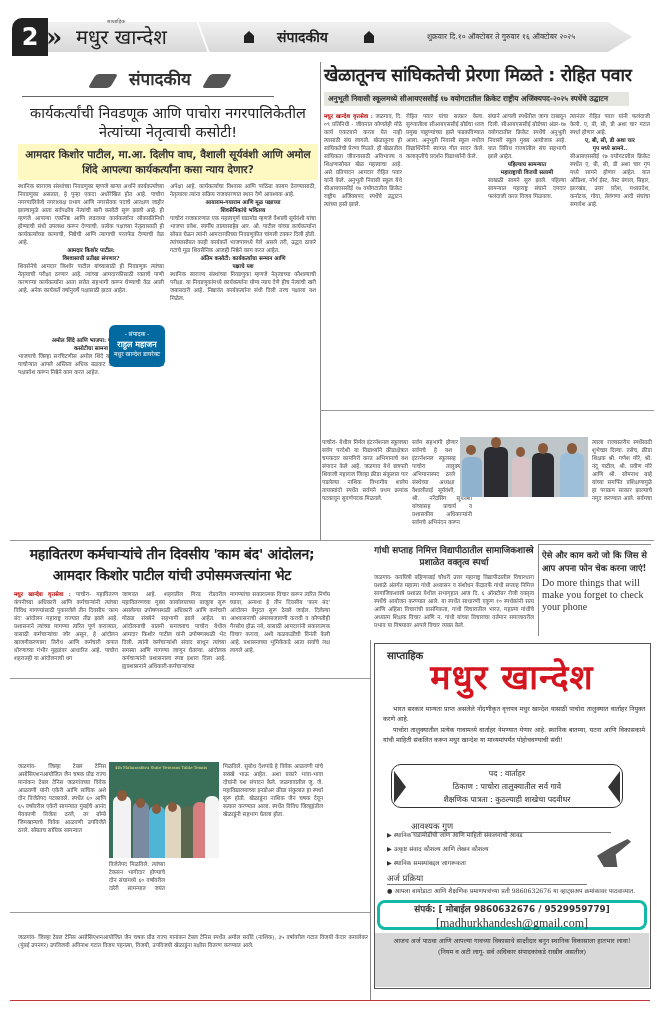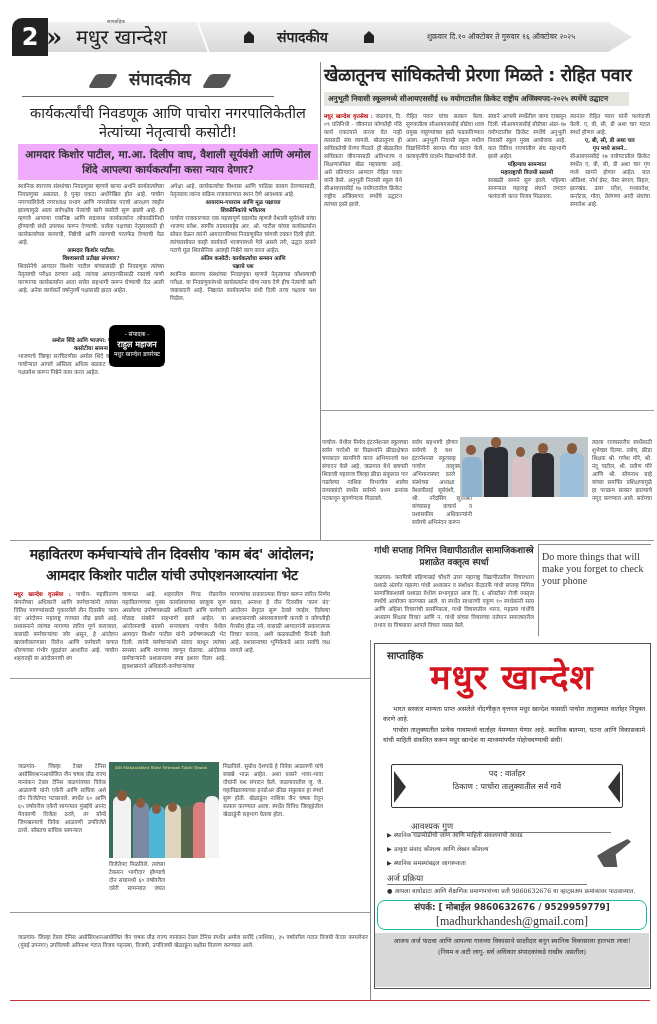--- a/index.html
+++ b/index.html
@@ -17,24 +17,24 @@
   .hdr-section { position: absolute; left: 265px; top: 4px; font-family: "DejaVu Sans", sans-serif; font-weight: bold; font-size: 14px; line-height: 30px; }
   .hdr-pen { position: absolute; top: 13px; width: 10px; height: 12px; background: #222; clip-path: polygon(50% 0, 100% 40%, 100% 100%, 0 100%, 0 40%); }
   .hdr-date { position: absolute; left: 370px; top: 4px; font-size: 7.5px; line-height: 30px; color: #333; margin-left: 45px; }
 
   
   .ed-head { position: absolute; left: 40px; top: 64px; width: 240px; height: 30px; text-align: center; }
   .ed-head-title { font-family: "DejaVu Sans", sans-serif; font-size: 17px; font-weight: bold; color: #333; line-height: 30px; }
   .ed-pen { display: inline-block; width: 22px; height: 14px; background: #555; transform: skewX(-30deg); margin: 0 10px; vertical-align: middle; border-radius: 3px; }
   .ed-rule { position: absolute; left: 22px; top: 96px; width: 252px; border-top: 1.5px solid #666; }
   .ed-title { position: absolute; left: 18px; top: 104px; width: 300px; text-align: center; font-family: "DejaVu Sans", sans-serif; font-size: 14.5px; line-height: 19px; color: #222; font-weight: 500; }
-  .ed-sub { position: absolute; left: 18px; top: 144px; width: 300px; background: #f0abfc; text-align: center; font-family: "DejaVu Sans", sans-serif; font-size: 10.5px; line-height: 15px; font-weight: bold; color: #333; padding: 3px 0; }
+  .ed-sub { position: absolute; left: 18px; top: 144px; width: 300px; background: #fef9c3; text-align: center; font-family: "DejaVu Sans", sans-serif; font-size: 10.5px; line-height: 15px; font-weight: bold; color: #333; padding: 3px 0; }
   .col-text { position: absolute; font-size: 5.6px; line-height: 8px; color: #444; text-align: justify; overflow: hidden; }
   .col-sub { font-weight: bold; text-align: center; color: #222; display: block; }
-  .ed-editor { position: absolute; left: 109px; top: 325px; width: 56px; height: 42px; background: #000000; border-radius: 6px; color: #fff; text-align: center; font-size: 6px; line-height: 10px; padding-top: 4px; }
+  .ed-editor { position: absolute; left: 109px; top: 325px; width: 56px; height: 42px; background: #0369a1; border-radius: 6px; color: #fff; text-align: center; font-size: 6px; line-height: 10px; padding-top: 4px; }
   .ed-editor .nm { font-size: 8px; font-weight: bold; }
 
   .vrule { position: absolute; border-left: 1px solid #888; }
   .hrule { position: absolute; border-top: 1px solid #999; }
 
   
   .rp-title { position: absolute; left: 324px; top: 62px; width: 330px; font-family: "DejaVu Sans", sans-serif; font-size: 17.5px; font-weight: bold; color: #222; line-height: 26px; white-space: nowrap; letter-spacing: -0.3px; }
   .rp-sub { position: absolute; left: 324px; top: 92px; width: 305px; background: #e6e6e0; font-family: "DejaVu Sans", sans-serif; font-size: 7.3px; font-weight: bold; line-height: 14px; padding-left: 4px; white-space: nowrap; color: #333; }
 
   .lead-mark { color: #b00; font-weight: bold; }
@@ -54,26 +54,26 @@
   
   .quote { position: absolute; left: 538px; top: 544px; width: 113px; height: 92px; border-left: 1px solid #888; border-top: 1px solid #888; padding: 4px 3px; }
   .quote .hi { font-family: "DejaVu Sans", sans-serif; font-size: 8.4px; line-height: 13px; color: #333; font-weight: bold; }
   .quote .en { font-family: "Liberation Serif", serif; font-size: 10px; line-height: 12px; color: #333; margin-top: 2px; }
 
   
   .ad { position: absolute; left: 374px; top: 643px; width: 277px; height: 346px; border: 1.5px solid #555; }
   .ad-weekly { position: absolute; left: 12px; top: 4px; font-family: "DejaVu Sans", sans-serif; font-size: 10px; color: #333; font-weight: bold; }
   .ad-brand { position: absolute; left: 12px; top: 12px; width: 250px; text-align: center; font-family: "DejaVu Sans", sans-serif; font-size: 34px; font-weight: bold; color: #d4141e; line-height: 42px; letter-spacing: 1px; }
   .ad-para { position: absolute; left: 8px; width: 262px; font-size: 6.3px; line-height: 10px; color: #333; text-align: justify; text-indent: 10px; }
-  .ad-post { position: absolute; left: 16px; top: 120px; width: 232px; height: 44px; border: 1.5px solid #333; border-radius: 2px; text-align: center; font-family: "DejaVu Sans", sans-serif; font-size: 7.8px; line-height: 13px; padding-top: 2px; color: #222; }
+  .ad-post { position: absolute; left: 16px; top: 120px; width: 232px; height: 44px; border: 1.5px solid #333; border-radius: 10px; text-align: center; font-family: "DejaVu Sans", sans-serif; font-size: 7.8px; line-height: 13px; padding-top: 2px; color: #222; }
   .ad-post .tri { position: absolute; top: 6px; width: 0; height: 0; border-top: 16px solid transparent; border-bottom: 16px solid transparent; }
   .ad-sec { position: absolute; left: 12px; font-family: "DejaVu Sans", sans-serif; font-size: 8.5px; color: #333; width: 200px; border-bottom: 1px solid #777; line-height: 12px; }
   .ad-li { position: absolute; left: 12px; font-size: 6.2px; line-height: 10px; color: #333; }
   .ad-hand { position: absolute; left: 222px; top: 195px; width: 34px; height: 28px; background: #555; clip-path: polygon(20% 100%, 0 60%, 40% 30%, 90% 0, 100% 10%, 55% 55%, 60% 100%); }
-  .ad-contact { position: absolute; left: 2px; top: 256px; width: 270px; height: 30px; border: 1px solid #14b8a6; border-radius: 8px; text-align: center; }
+  .ad-contact { position: absolute; left: 2px; top: 256px; width: 270px; height: 30px; border: 3px solid #14b8a6; border-radius: 8px; text-align: center; }
   .ad-contact .ph { font-family: "DejaVu Sans", sans-serif; font-size: 8.8px; font-weight: bold; line-height: 13px; color: #333; }
   .ad-contact .em { font-family: "Liberation Serif", serif; font-size: 12px; line-height: 14px; color: #333; }
   .ad-note { position: absolute; left: 0; top: 289px; width: 274px; height: 54px; background: #d8d8d8; text-align: center; font-size: 6.4px; line-height: 10.5px; color: #333; padding-top: 3px; }
 
   
   .jc-title { position: absolute; left: 14px; top: 676px; width: 316px; text-align: center; font-family: "DejaVu Sans", sans-serif; font-size: 15.5px; font-weight: 500; line-height: 24px; color: #222; letter-spacing: -0.3px; }
   .photo2 { position: absolute; left: 109px; top: 762px; width: 110px; height: 96px; background: #3a6f5a; overflow: hidden; }
 
   .jc2-title { position: absolute; left: 18px; top: 918px; width: 350px; font-family: "DejaVu Sans", sans-serif; font-size: 10.5px; font-weight: bold; line-height: 14px; color: #222; white-space: nowrap; overflow: hidden; }
 
@@ -174,38 +174,39 @@
     <div class="head" style="left:78px; top:6px; width:10px; height:11px;"></div>
     <div class="person" style="left:100px; width:24px; height:44px; background:#9dbfd9;"></div>
     <div class="head" style="left:107px; top:6px; width:10px; height:11px;"></div>
   </div>
   <div class="col-text" style="left:592px; top:438px; width:60px; height:64px;">
     <span>त्याला राज्यस्तरीय स्पर्धेसाठी शुभेच्छा दिल्या. तसेच, क्रीडा शिक्षक श्री. गणेश मोरे, श्री. नंदू पाटील, श्री. प्रवीण मोरे आणि श्री. सोमनाथ बाहे यांच्या समर्पित प्रशिक्षणामुळे हा पराक्रम साकार झाल्याचे नमूद करण्यात आले. सर्वमचा हा विजय नवोदित खेळाडूंसाठी प्रेरणादायी आहे.</span>
   </div>
 
   <div class="hrule" style="left:10px; top:540px; width:644px;"></div>
 
-  <div class="mv-title">महावितरण कर्मचाऱ्यांचे तीन दिवसीय 'काम बंद' आंदोलन; आमदार किशोर पाटील यांची उपोएशनआय्त्यांना भेट</div>
+  <div class="mv-title">महावितरण कर्मचाऱ्यांचे तीन दिवसीय 'काम बंद' आंदोलन; आमदार किशोर पाटील यांची उपोसमजत्त्यांना भेट</div>
   <div class="col-text" style="left:14px; top:590px; width:104px; height:86px;">
     <span class="lead-mark">मधुर खान्देश वृत्तसेवा :</span>
     <span>पाचोरा- महावितरण कंपनीच्या अधिकारी आणि कर्मचाऱ्यांनी त्यांच्या विविध मागण्यांसाठी पुकारलेले तीन दिवसीय 'काम बंद' आंदोलन महाराष्ट्र राज्यात तीव्र झाले आहे. प्रशासनाने त्यांच्या मागण्या त्वरित पूर्ण कराव्यात, यासाठी कर्मचाऱ्यांचा जोर असून, हे आंदोलन खाजगीकरणाला विरोध आणि कर्मचारी कपात धोरणाच्या गंभीर मुद्द्यांवर आधारित आहे. पाचोरा शहरातही या आंदोलनाची धग</span>
   </div>
   <div class="col-text" style="left:122px; top:590px; width:104px; height:86px;">
     <span>जाणवत आहे. शहरातील गिरड रोडवरील महावितरणच्या मुख्य कार्यालयाच्या बाजूला सुरू असलेल्या उपोषणस्थळी अधिकारी आणि कर्मचारी मोठ्या संख्येने सहभागी झाले आहेत. या आंदोलनाची बातमी समजताच पाचोरा येथील आमदार किशोर पाटील यांनी उपोषणस्थळी भेट दिली. त्यांनी कर्मचाऱ्यांशी संवाद साधून त्यांच्या समस्या आणि मागण्या जाणून घेतल्या. आंदोलक कर्मचाऱ्यांनी प्रशासनाला स्पष्ट इशारा दिला आहे. ह्यप्रशासनाने अधिकारी-कर्मचाऱ्यांच्या</span>
   </div>
   <div class="col-text" style="left:230px; top:590px; width:100px; height:86px;">
     <span>मागण्यांचा सकारात्मक विचार करून त्वरित निर्णय घ्यावा, अन्यथा हे तीन दिवसीय 'काम बंद' आंदोलन बेमुदत सुरू ठेवले जाईल. दिलेल्या आश्वासनाची अंमलबजावणी करावी व कोणतीही गैरसोय होऊ नये, यासाठी आमदारांनी सकारात्मक विचार करावा, अशी कळकळीची विनंती केली आहे. प्रशासनाच्या भूमिकेकडे आता सर्वांचे लक्ष लागले आहे.</span>
   </div>
 
   <div class="gd-title">गांधी सप्ताह निमित्त विद्यापीठातील सामाजिकशास्त्रे प्रशाळेत वक्तृत्व स्पर्धा</div>
   <div class="col-text" style="left:374px; top:573px; width:160px; height:62px;">
     <span>जळगाव- कवयित्री बहिणाबाई चौधरी उत्तर महाराष्ट्र विद्यापीठातील विचारधारा प्रशाळे अंतर्गत महात्मा गांधी अध्यासन व संशोधन केंद्रातर्फे गांधी सप्ताह निमित्त सामाजिकशास्त्रे प्रशाळा येथील सभागृहात आज दि. ६ ऑक्टोबर रोजी वक्तृत्व स्पर्धेचे आयोजन करण्यात आले. या स्पर्धेत साधारणी एकूण १० स्पर्धकांनी सत्य आणि अहिंसा विचारांची प्रासंगिकता, गांधी विचारातील भारत, महात्मा गांधींचे अध्यात्म शिक्षक विचार आणि न. गांधी यांच्या विचाराचा वर्तमान समाजावरील प्रभाव या विषयावर आपले विचार व्यक्त केले.</span>
   </div>
 
   <div class="quote">
+    <div class="hi">ऐसे और काम करो जो कि जिस से आप अपना फोन चेक करना जाएं!</div>
     <div class="en">Do more things that will make you forget to check your phone</div>
   </div>
 
   <div class="vrule" style="left:370px; top:640px; height:360px;"></div>
   <div class="hrule" style="left:10px; top:678px; width:360px;"></div>
 
   <div class="col-text" style="left:18px; top:762px; width:88px; height:124px;">
     <span>जळगांव- जिल्हा टेबल टेनिस असोसिएशनआयोजित जैन चषक प्रौढ राज्य मानांकन टेबल टेनिस जळगांवच्या विवेक आळवणी यांनी एकेरी आणि सांघिक अशे दोन विजेतेपद पटकावले. स्पर्धेत ६० आणि ६५ वर्षांवरील एकेरी सामन्यात मुंबईचे आनंद मेवकाणी विजेता ठरले, तर बॉम्बे जिमखान्याचे विवेक आळवणी उपविजेते ठरले. सोबतच सांघिक सामन्यात</span>
   </div>
   <div class="photo2">
@@ -237,20 +238,21 @@
 
   <div class="ad">
     <div class="ad-weekly">साप्ताहिक</div>
     <div class="ad-brand">मधुर खान्देश</div>
     <div class="ad-para" style="top:60px;">भारत सरकार मान्यता प्राप्त असलेले नोंदणीकृत वृत्तपत्र मधुर खान्देश यासाठी पाचोरा तालुक्यात वार्ताहर नियुक्त करणे आहे.</div>
     <div class="ad-para" style="top:81px;">पाचोरा तालुक्यातील प्रत्येक गावामध्ये वार्ताहर नेमण्यात येणार आहे. स्थानिक बातम्या, घटना आणि विकासकामे यांची माहिती संकलित करून मधुर खान्देश या माध्यमांपर्यंत पोहोचवण्याची संधी!</div>
     <div class="ad-post">
       <span class="tri" style="left:2px; border-left:12px solid #333;"></span>
       <div>पद : वार्ताहर</div>
       <div>ठिकाण : पाचोरा तालुक्यातील सर्व गावे</div>
+      <div>शैक्षणिक पात्रता : कुठल्याही शाखेचा पदवीधर</div>
       <span class="tri" style="right:2px; border-right:12px solid #333;"></span>
     </div>
     <div class="ad-sec" style="top:176px;margin-left:24px;">आवश्यक गुण</div>
     <div class="ad-li" style="top:186px;">▶ <span>स्थानिक घडामोडींची जाण आणि माहिती संकलनाची आवड</span></div>
     <div class="ad-li" style="top:200px;">▶ <span>उत्कृष्ट संवाद कौशल्य आणि लेखन कौशल्य</span></div>
     <div class="ad-li" style="top:214px;">▶ <span>स्थानिक समस्यांबद्दल जागरूकता</span></div>
     <div class="ad-hand"></div>
     <div class="ad-sec" style="top:228px;">अर्ज प्रक्रिया</div>
     <div class="ad-li" style="top:242px; width:258px;">● <span>आपला बायोडाटा आणि शैक्षणिक प्रमाणपत्रांच्या प्रती 9860632676 या व्हाट्सअप क्रमांकावर पाठवाव्यात.</span></div>
     <div class="ad-contact">

